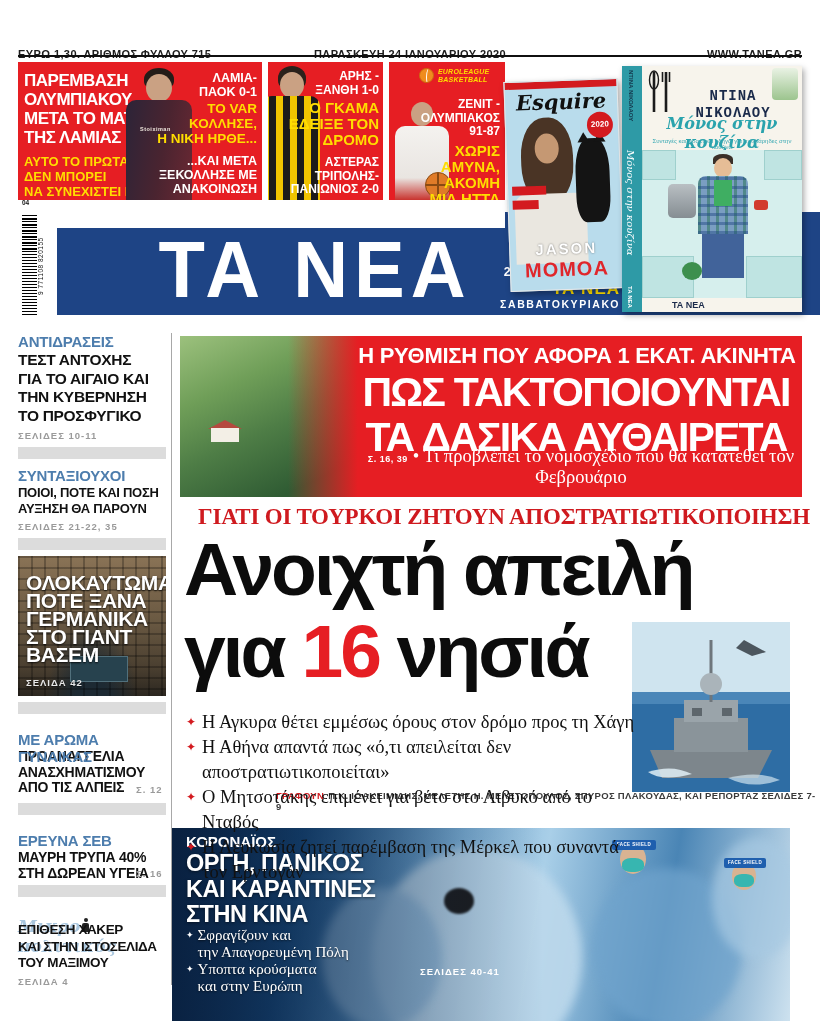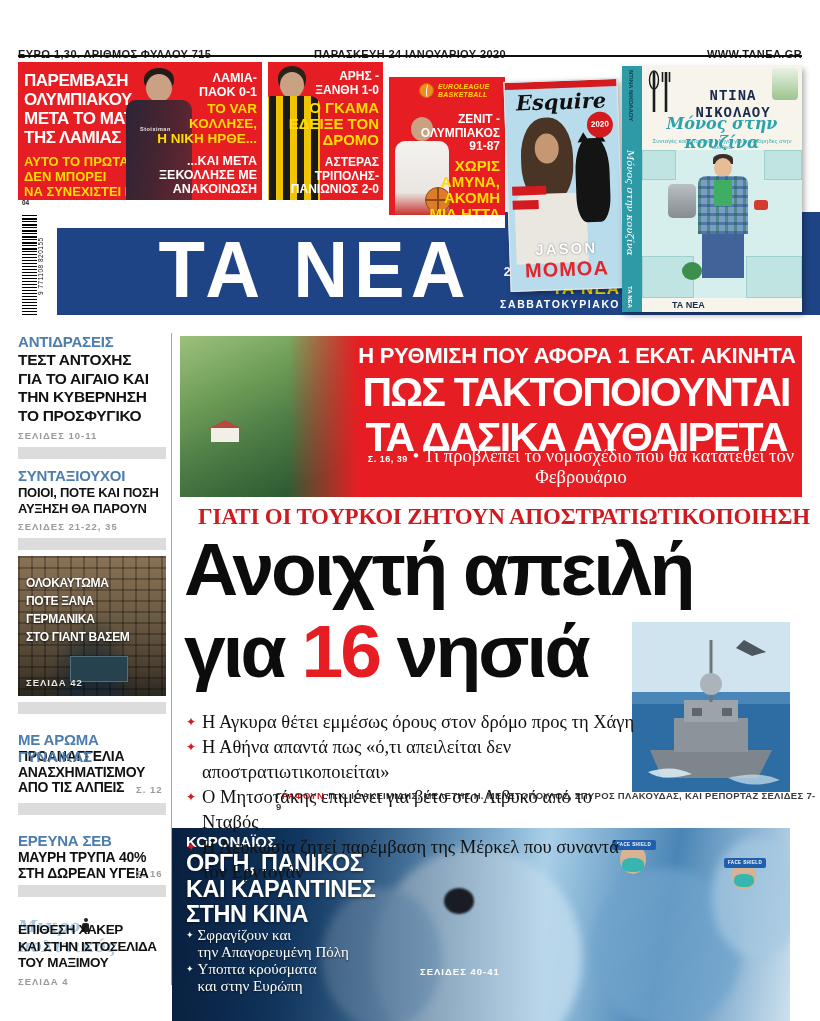--- a/index.html
+++ b/index.html
@@ -9,21 +9,21 @@
   .abs { position:absolute; }
   .pl { white-space:pre-line; }
 
   
   .topbar { top:36px; font-size:11px; font-weight:bold; color:#1c1c1c; letter-spacing:.4px;margin-top:12px; }
   .topbar.l { left:18px; } .topbar.c { left:0; width:820px; text-align:center; } .topbar.r { right:18px; }
   .toprule { left:18px; top:55px; width:784px; height:2px; background:#101010; }
 
   
   .panel { top:62px; height:138px; background:#e61e23; overflow:hidden; }
-  .pa { left:18px; width:244px; } .pb { left:268px; width:115px; } .pc { left:389px; width:116px;margin-top:15px; }
+  .pa { left:18px; width:244px; } .pb { left:268px; width:115px; } .pc { left:389px; width:116px; }
   .wt { color:#fff; } .yt { color:#ffdd00; }
   .pa-title { left:6px; top:9px; font-size:17px; font-weight:800; line-height:19px; letter-spacing:-.5px; }
   .pa-sub { left:6px; top:92px; font-size:13px; font-weight:bold; line-height:15px; }
   .pa-r { right:5px; top:9px; text-align:right; }
   .pa-score { font-size:12.5px; font-weight:bold; line-height:14px; }
   .pa-var { font-size:13.5px; font-weight:800; line-height:15px; margin-top:2px; }
   .pa-after { font-size:12.5px; font-weight:bold; line-height:14px; margin-top:8px; }
   .pb-l { right:4px; top:8px; text-align:right; }
   .pb-score { font-size:12px; font-weight:bold; line-height:13.5px; }
   .pb-head { font-size:15px; font-weight:800; line-height:16px; margin-top:3px; }
@@ -122,21 +122,21 @@
   .kicker { color:#4d7dad; font-size:15px; font-weight:800; letter-spacing:-.2px; }
   .sb-head { color:#111; font-weight:800; letter-spacing:-.3px; }
   .pages { color:#9a9a9a; font-size:9.5px; font-weight:bold; letter-spacing:1px; }
   .divider { left:18px; width:148px; height:12px; background:#dcdcdc; }
   .holo { left:18px; top:556px; width:148px; height:140px; overflow:hidden;
      background:
        repeating-linear-gradient(90deg, rgba(0,0,0,.25) 0 2px, transparent 2px 13px),
        repeating-linear-gradient(180deg, rgba(0,0,0,.25) 0 2px, transparent 2px 11px),
        radial-gradient(ellipse at 50% 115%, #1d2a33 18%, transparent 45%),
        linear-gradient(180deg,#8a7356 0%,#6b5a43 45%,#4a3f30 80%,#2c2720 100%); }
-  .holo-head { position:absolute; left:8px; top:18px; color:#fff; font-size:12px; font-weight:800;
+  .holo-head { position:absolute; left:8px; top:18px; color:#fff; font-size:21px; font-weight:800;
                line-height:18px; letter-spacing:-.3px; text-shadow:0 1px 2px rgba(0,0,0,.8); }
   .holo-pages { position:absolute; left:8px; bottom:8px; color:#e8e8e8; font-size:9.5px; font-weight:bold;
                 letter-spacing:1px; text-shadow:0 1px 2px rgba(0,0,0,.8); }
   .holo-exhibit { position:absolute; left:52px; bottom:14px; width:58px; height:26px; background:#27424e;
                   border:1px solid #51707c; }
   .micro { font-family:"DejaVu Serif", serif; font-style:italic; font-size:17px; color:#a9c6de; font-weight:bold; }
   .person-icon { display:inline-block; width:9px; height:14px; position:relative; margin:0 1px; }
   .person-icon:before { content:""; position:absolute; left:2.5px; top:0; width:4px; height:4px; border-radius:50%; background:#222; }
   .person-icon:after { content:""; position:absolute; left:1px; top:4.5px; width:7px; height:9px;
                        border-radius:2px 2px 0 0; background:#222; }

